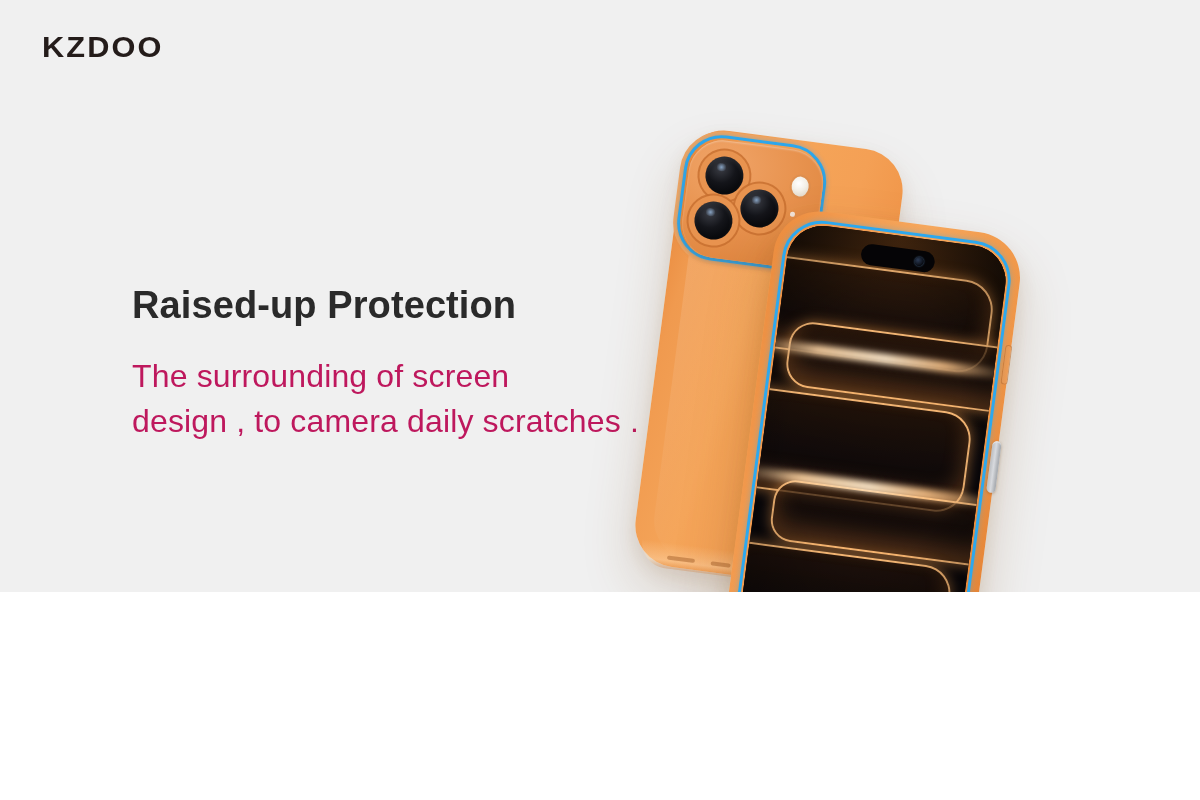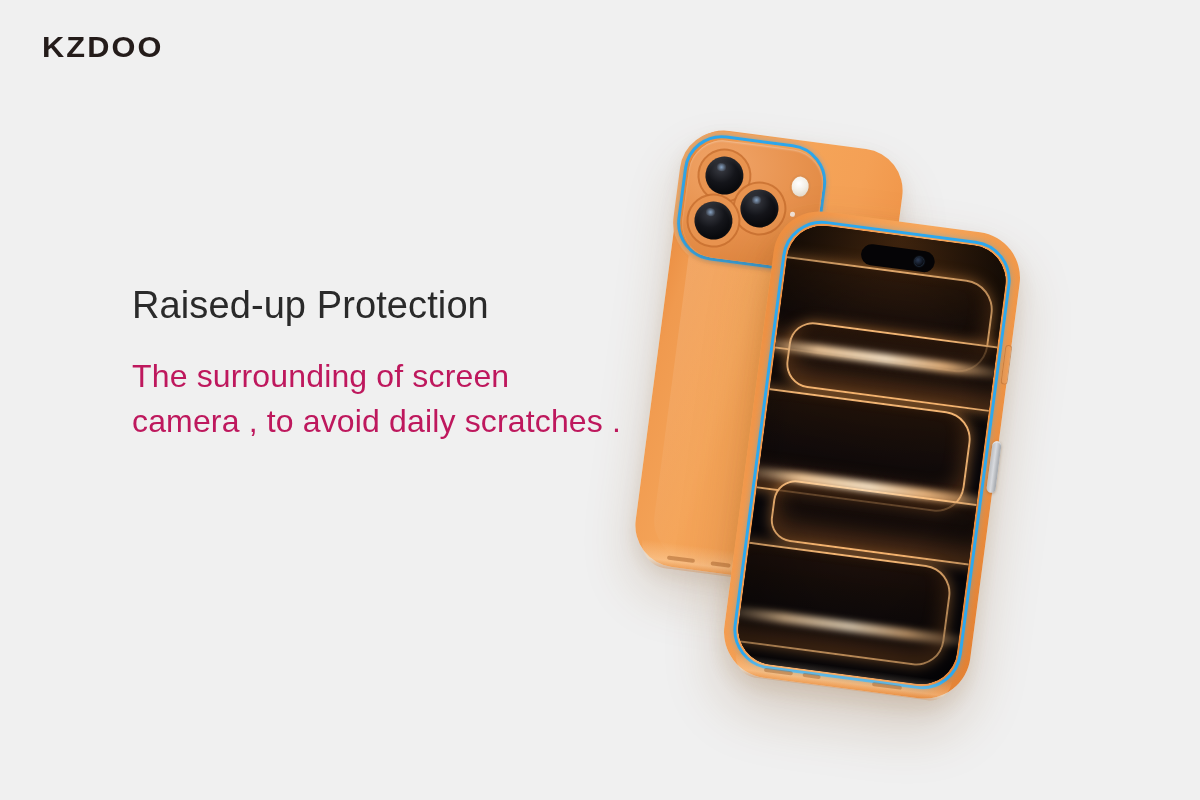--- a/index.html
+++ b/index.html
@@ -3,21 +3,21 @@
 <meta charset="utf-8">
 <style>
   html, body {
     margin: 0;
     padding: 0;
     background: #ffffff;
   }
   .stage {
     position: relative;
     width: 1200px;
-    height: 800px;
+    height: 592px;
     background: #f0f0f0;
     overflow: hidden;
     font-family: "Liberation Sans", sans-serif;
   }
 
   
   .brand {
     position: absolute;
     left: 42px;
     top: 33px;
@@ -33,21 +33,21 @@
 
   
   .copy {
     position: absolute;
     left: 132px;
     top: 284px;
     width: 520px;
   }
   .headline {
     font-size: 38px;
-    font-weight: 400;
+    font-weight: 700;
     color: #2a2a2a;
     letter-spacing: 0.1px;
     line-height: 1.15;
     margin: 0 0 26px 0;
     white-space: nowrap;
   }
   .body-line {
     font-size: 32px;
     font-weight: 400;
     color: #be185d;
@@ -358,21 +358,21 @@
 </head>
 <body>
 
 <div class="stage">
 
   <div class="brand">KZDOO</div>
 
   <div class="copy">
     <h1 class="headline">Raised-up Protection</h1>
     <div class="body-line">The surrounding of screen</div>
-    <div class="body-line">camera , to avoid daily scratches .</div>
+    <div class="body-line">design , to camera daily scratches .</div>
   </div>
 
   <div class="scene">
 
     <div class="phone-rear">
       <div class="rear-body"></div>
       <div class="rear-sheen"></div>
       <div class="rear-bottom-edge"></div>
       <div class="rear-speaker a"></div>
       <div class="rear-speaker b"></div>

